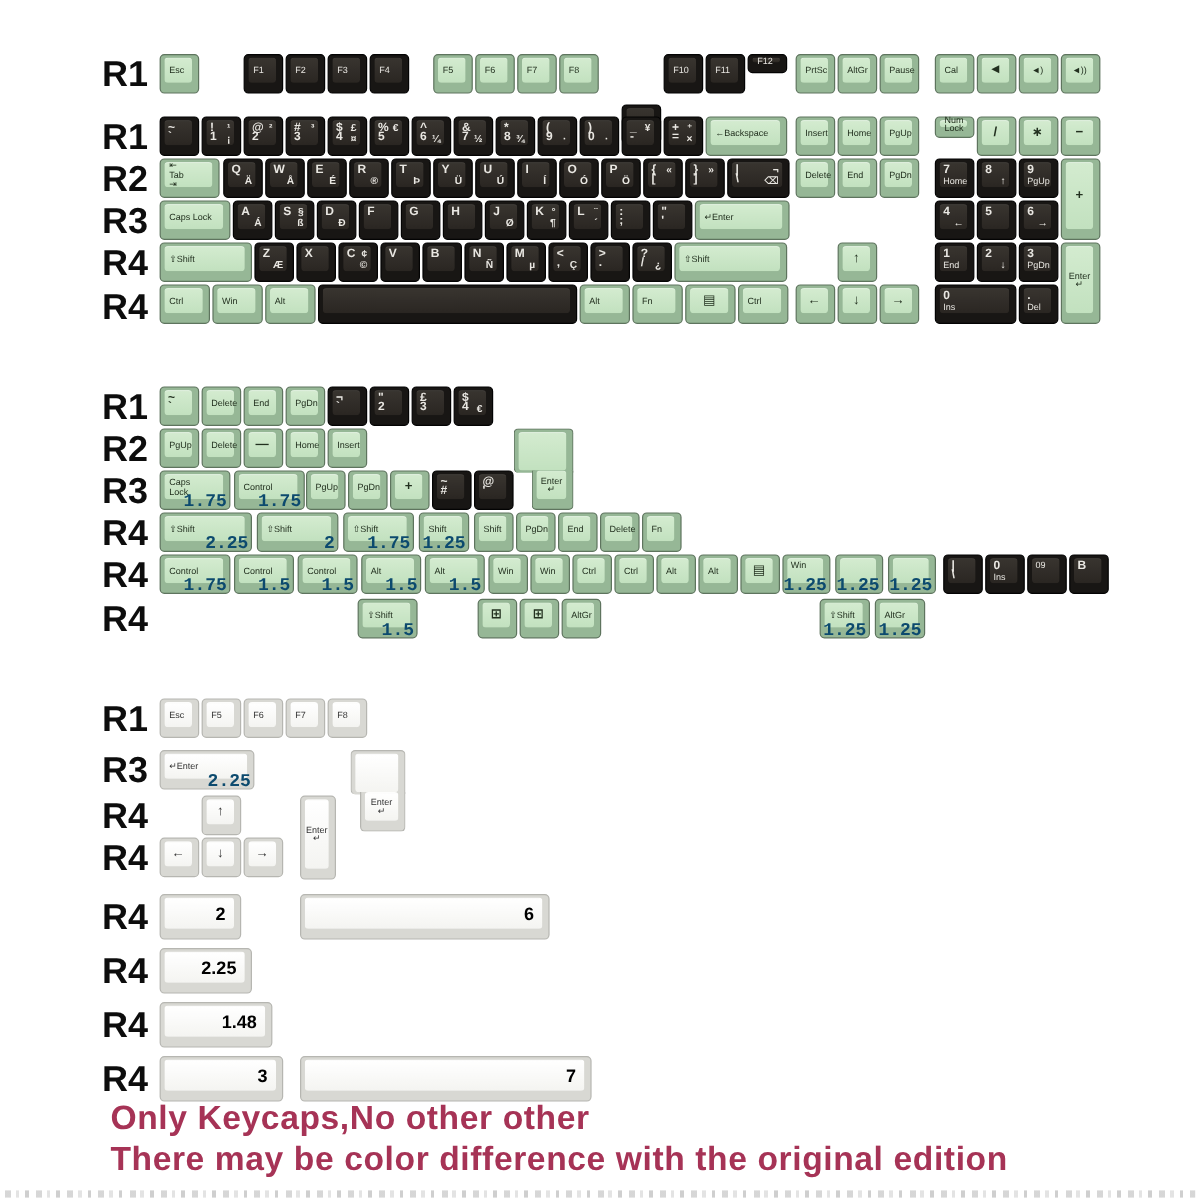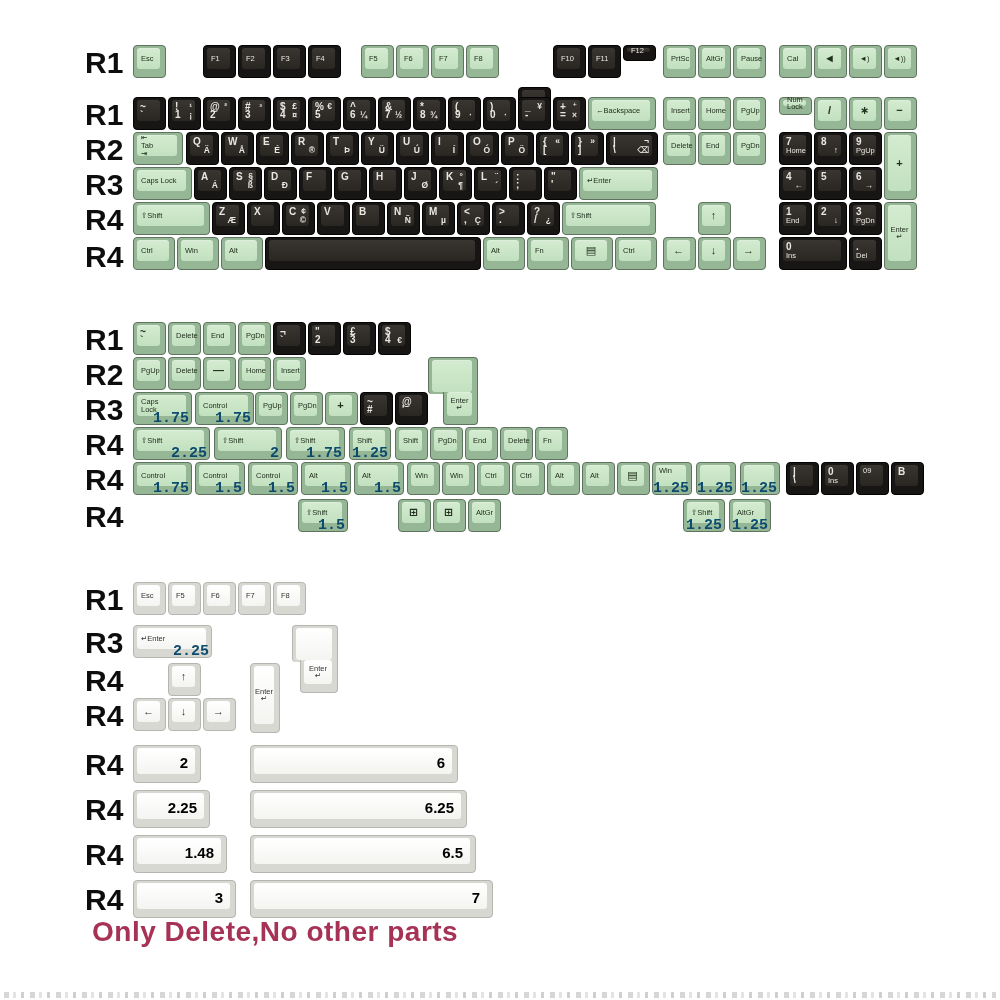--- a/index.html
+++ b/index.html
@@ -36,21 +36,22 @@
   .caption{position:absolute;left:92px;font-size:28px;font-weight:700;letter-spacing:.5px;}
   #edge-strip{
     position:absolute;left:4px;right:4px;top:992px;height:6px;opacity:.75;
     background:repeating-linear-gradient(90deg,#c9c9c9 0 5px,#ffffff 5px 9px,#dadada 9px 12px,#ffffff 12px 17px,#bfbfbf 17px 20px,#ffffff 20px 26px);
   }
 </style>
 </head>
 <body>
 
 <div id="board">
-  <div class="caption" id="cap1" style="top: 916px; color: rgb(166, 51, 86);">Only Delete,No other parts</div>
+  <div class="caption" id="cap1" style="top: 916px; color: rgb(166, 51, 86);">Only Keycaps,No other other</div>
+  <div class="caption" id="cap2" style="top: 950px; color: rgb(166, 51, 86);">There may be color difference with the original edition</div>
   <div id="edge-strip"></div>
 <div class="key k-g" style="left: 133px; top: 45px; width: 33px; height: 33px;">
       <div class="cap">
         <span class="lg ml">Esc</span>
       </div>
     </div>
     <div class="key k-k" style="left: 203px; top: 45px; width: 33px; height: 33px;">
       <div class="cap">
         <span class="lg ml">F1</span>
       </div>
@@ -1040,33 +1041,23 @@
     <div class="key k-w" style="left: 250px; top: 745px; width: 208px; height: 38px;">
       <div class="cap">
         <span class="lg mr one">6</span>
       </div>
     </div>
     <div class="key k-w" style="left: 133px; top: 790px; width: 77px; height: 38px;">
       <div class="cap">
         <span class="lg mr">2.25</span>
       </div>
     </div>
-    <div class="key k-w" style="left: 250px; top: 790px; width: 217px; height: 38px;">
-      <div class="cap">
-        <span class="lg mr">6.25</span>
-      </div>
-    </div>
     <div class="key k-w" style="left: 133px; top: 835px; width: 94px; height: 38px;">
       <div class="cap">
         <span class="lg mr">1.48</span>
-      </div>
-    </div>
-    <div class="key k-w" style="left: 250px; top: 835px; width: 226px; height: 38px;">
-      <div class="cap">
-        <span class="lg mr">6.5</span>
       </div>
     </div>
     <div class="key k-w" style="left: 133px; top: 880px; width: 103px; height: 38px;">
       <div class="cap">
         <span class="lg mr one">3</span>
       </div>
     </div>
     <div class="key k-w" style="left: 250px; top: 880px; width: 243px; height: 38px;">
       <div class="cap">
         <span class="lg mr one">7</span>

